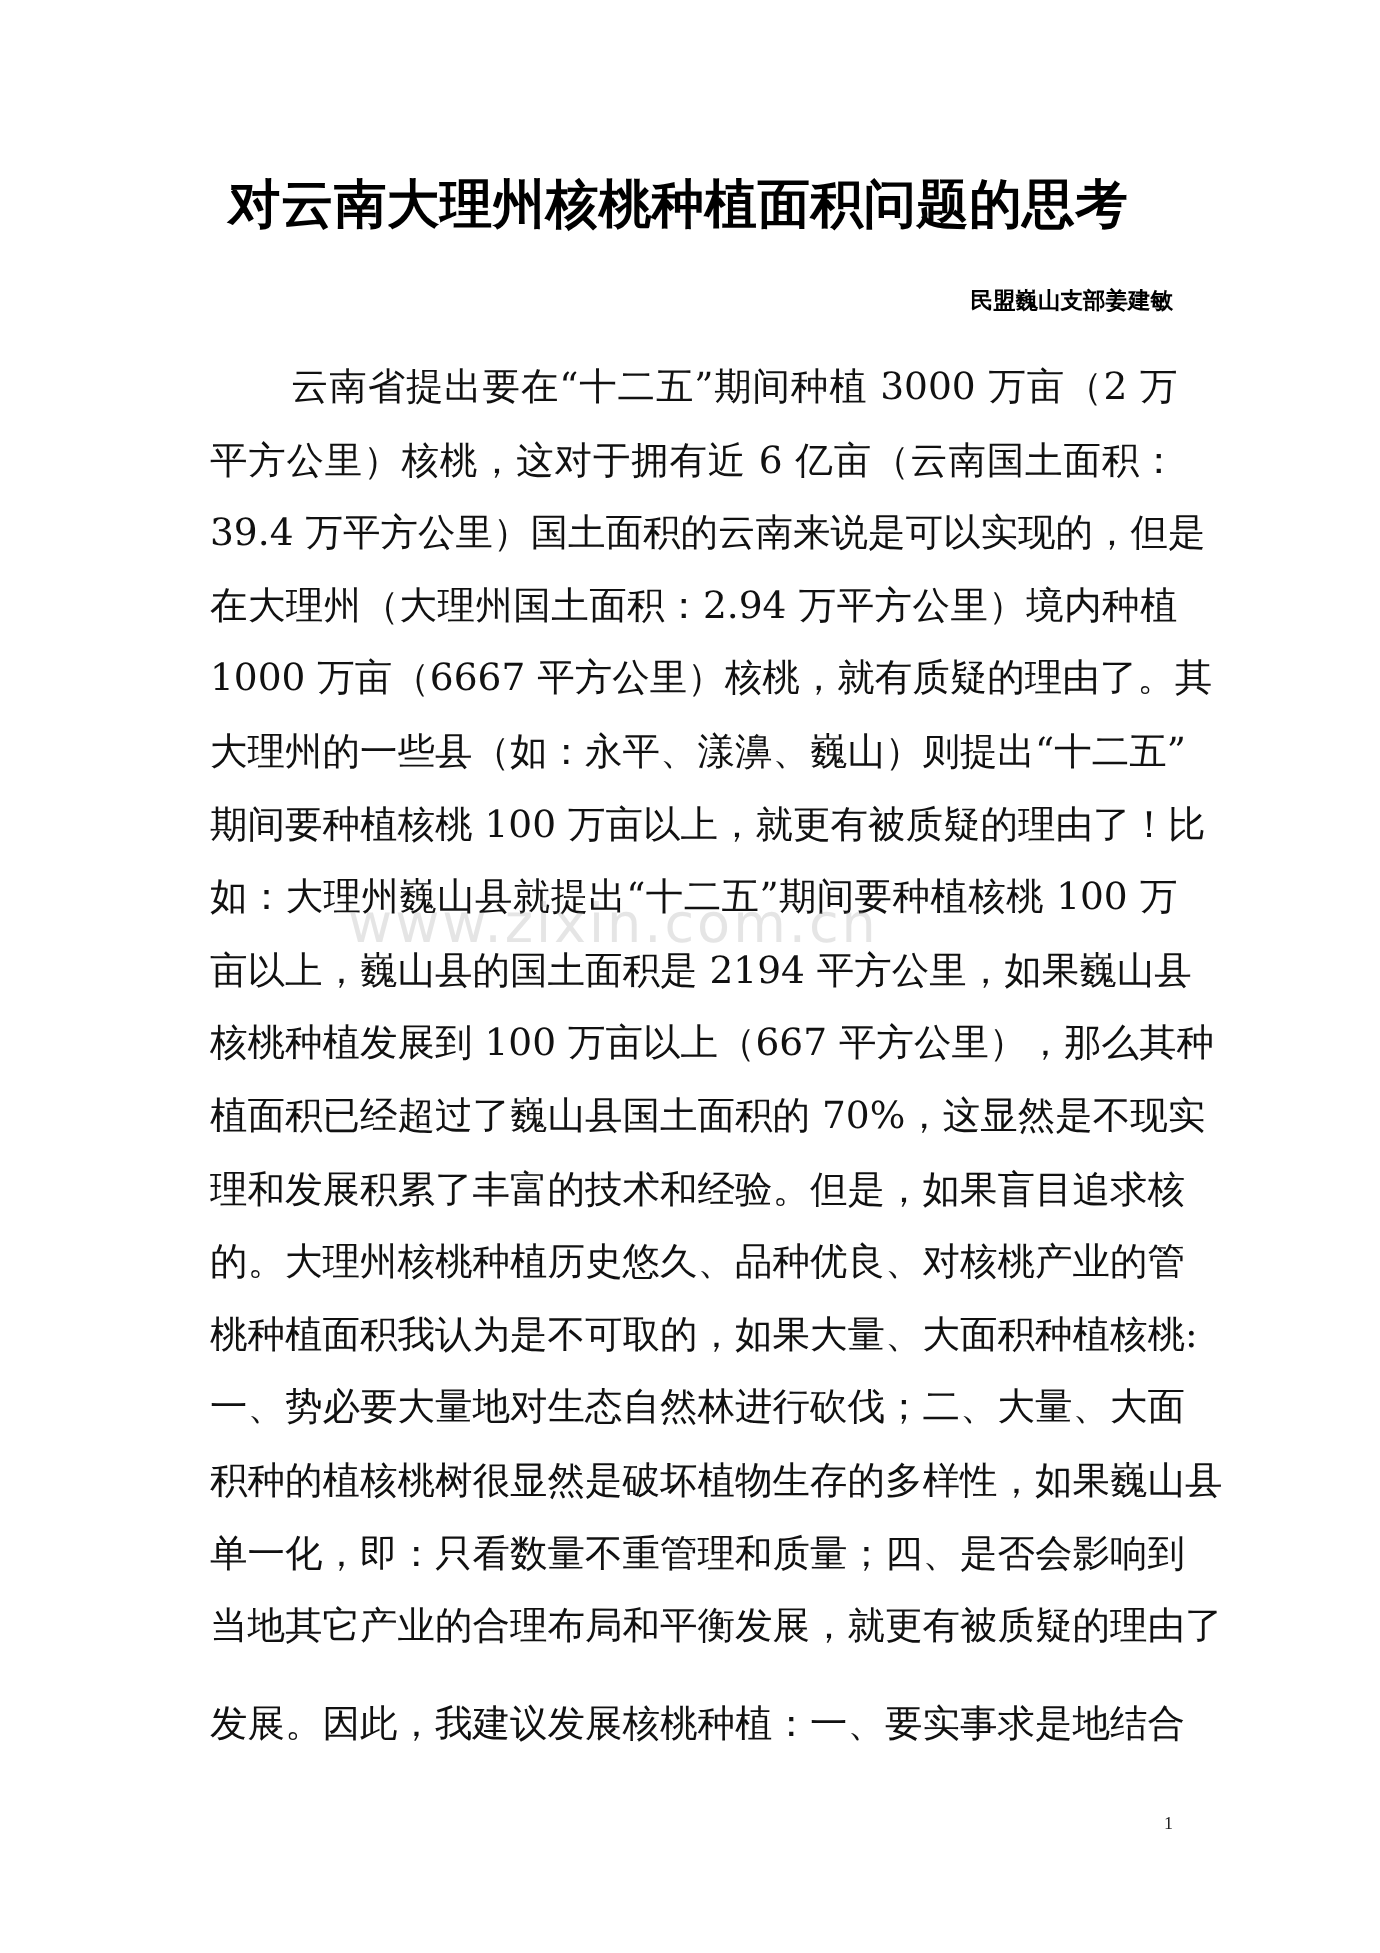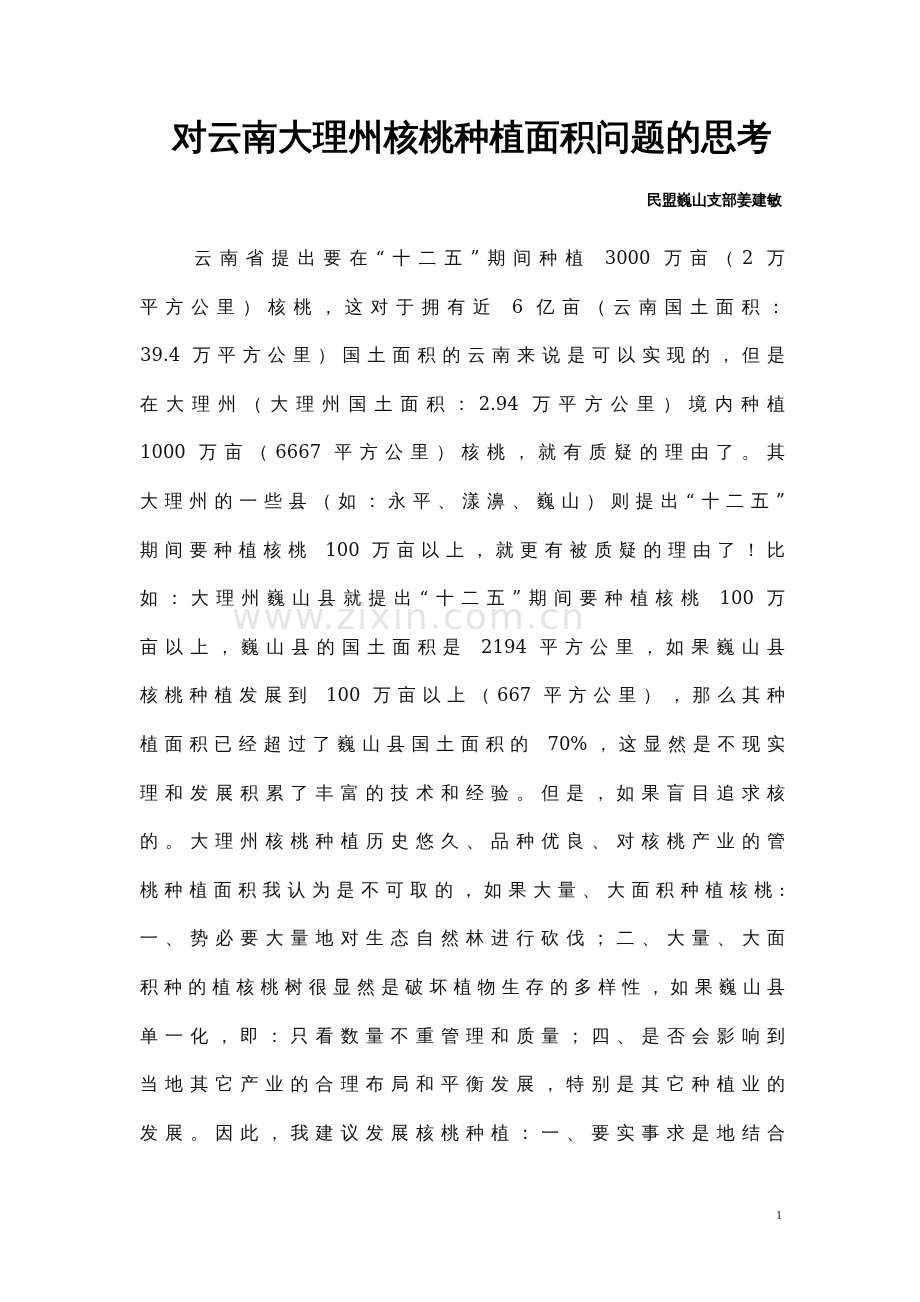--- a/index.html
+++ b/index.html
@@ -17,31 +17,30 @@
     }
     .page {
       position: absolute;
       left: 0; top: 0;
       width: 920px;
       height: 1302px;
       background: #ffffff;
     }
     .title {
       position: absolute;
-      left: 132px;
+      left: 152px;
       top: 112px;
       width: 640px;
       font-family: "DejaVu Sans", "Liberation Sans", sans-serif;
       font-weight: bold;
       font-size: 35px;
       line-height: 50px;
       white-space: nowrap;
       letter-spacing: 0.3px;
       color: #000000;
-      text-align: right;
     }
     .author {
       position: absolute;
       right: 138px;
       top: 184px;
       font-family: "DejaVu Sans", "Liberation Sans", sans-serif;
       font-weight: bold;
       font-size: 15px;
       line-height: 32px;
       white-space: nowrap;
@@ -49,31 +48,32 @@
     }
     .body-text {
       position: absolute;
       left: 140px;
       top: 238px;
       width: 645px;
     }
     .line {
       height: 48.6px;
       line-height: 40px;
-      font-size: 18px;
+      font-size: 25px;
       white-space: nowrap;
       text-align: justify;
       text-align-last: justify;
       color: #111111;
     }
     .line.first {
       padding-left: 54px;
     }
     .line.last {
       text-align-last: justify;
+      margin-top: 16px;
     }
     .watermark {
       position: absolute;
       left: 232px;
       top: 596px;
       font-family: "DejaVu Sans", "Liberation Sans", sans-serif;
       font-size: 36px;
       color: rgba(180, 180, 180, 0.35);
       letter-spacing: 2px;
       white-space: nowrap;
@@ -106,19 +106,19 @@
     <div class="line">如：大理州巍山县就提出“十二五”期间要种植核桃 100 万</div>
     <div class="line">亩以上，巍山县的国土面积是 2194 平方公里，如果巍山县</div>
     <div class="line">核桃种植发展到 100 万亩以上（667 平方公里），那么其种</div>
     <div class="line">植面积已经超过了巍山县国土面积的 70%，这显然是不现实</div>
     <div class="line">理和发展积累了丰富的技术和经验。但是，如果盲目追求核</div>
     <div class="line">的。大理州核桃种植历史悠久、品种优良、对核桃产业的管</div>
     <div class="line">桃种植面积我认为是不可取的，如果大量、大面积种植核桃:</div>
     <div class="line">一、势必要大量地对生态自然林进行砍伐；二、大量、大面</div>
     <div class="line">积种的植核桃树很显然是破坏植物生存的多样性，如果巍山县</div>
     <div class="line">单一化，即：只看数量不重管理和质量；四、是否会影响到</div>
-    <div class="line">当地其它产业的合理布局和平衡发展，特别是其它种植业的</div>
+    <div class="line">当地其它产业的合理布局和平衡发展，就更有被质疑的理由了</div>
     <div class="line last">发展。因此，我建议发展核桃种植：一、要实事求是地结合</div>
   </div>
 
   <div class="watermark">www.zixin.com.cn</div>
   <div class="page-number">1</div>
 </div>
 
 </body></html>

